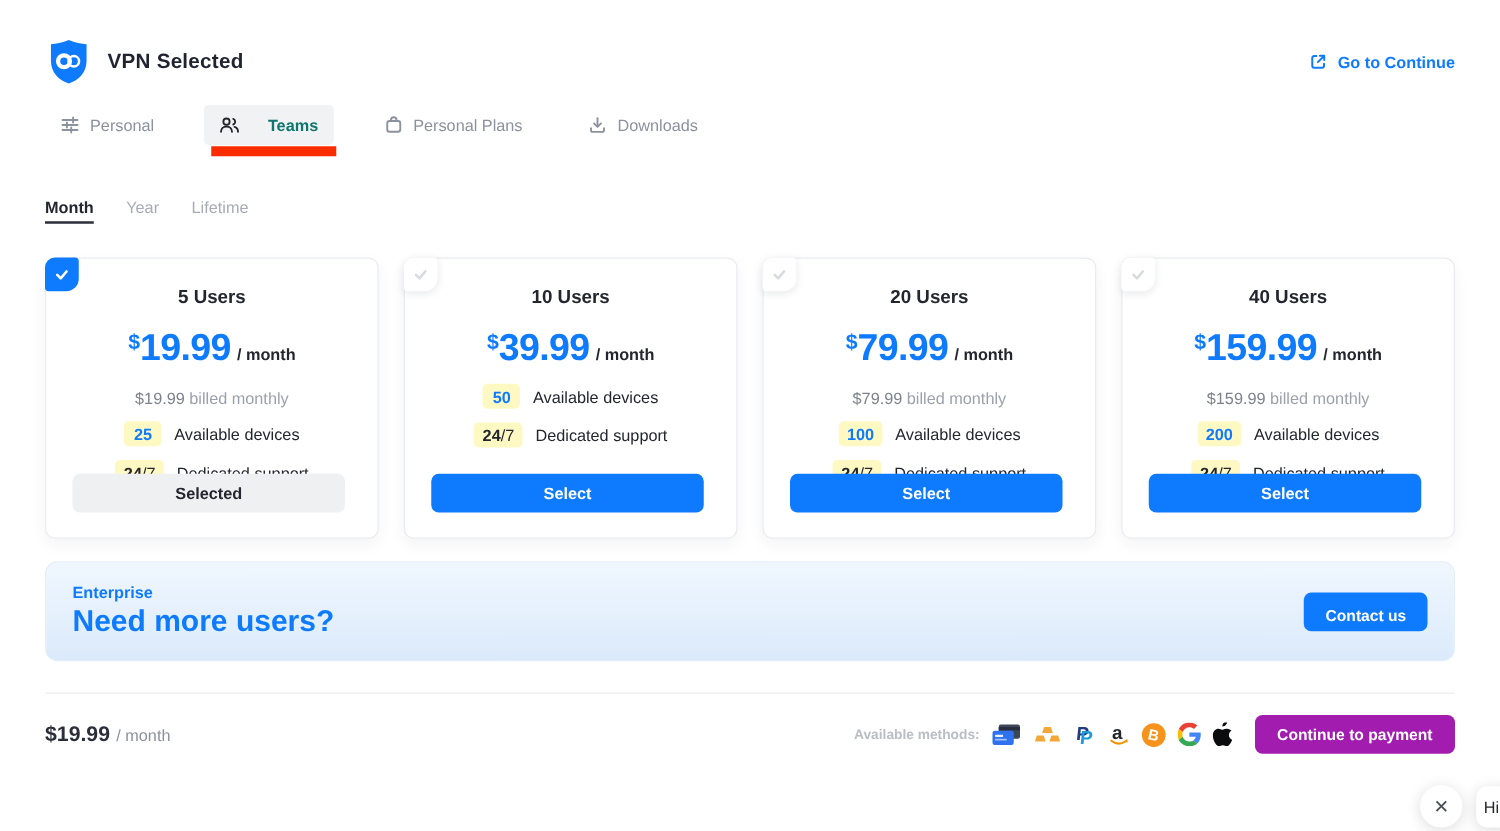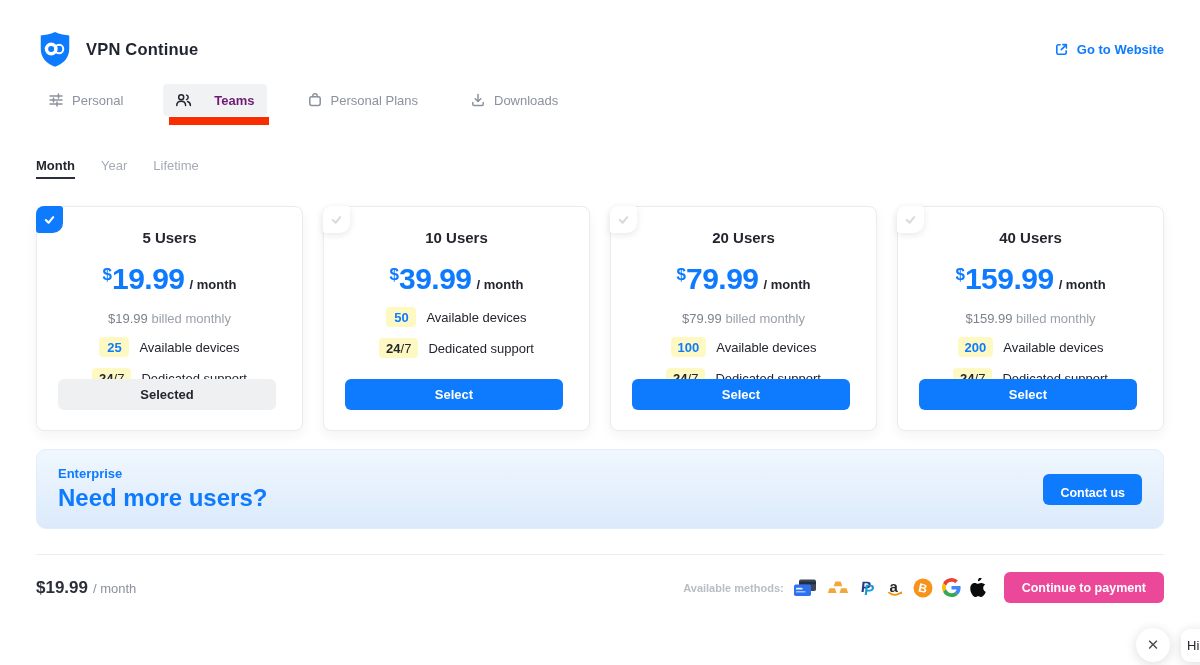--- a/index.html
+++ b/index.html
@@ -18,21 +18,21 @@
   .logo { width:38px; height:38px; flex:0 0 auto; }
   .app-title { font-size:16.5px; font-weight:bold; color:#1f2430; margin-left:12px; letter-spacing:.2px; }
   .website-link { margin-left:auto; display:flex; align-items:center; gap:8px;
     color:#0e7bff; font-size:13px; font-weight:bold; cursor:pointer; text-decoration:none; }
 
   
   .nav { display:flex; align-items:center; gap:28px; margin-top:16px; }
   .nav-item { display:flex; align-items:center; gap:8px; font-size:13px; color:#8b919d;
     padding:8px 12px; position:relative; cursor:pointer; border-radius:4px; }
   .nav-item svg { display:block; }
-  .nav-item.active { background:#f1f2f4; color:#701a75; font-weight:bold;gap:22px; }
+  .nav-item.active { background:#f1f2f4; color:#0f766e; font-weight:bold;gap:22px; }
   .nav-item.active .red-bar { position:absolute; left:6px; bottom:-9px; width:calc(100% - 4px);
     height:8px; background:#fa2d01; }
 
   
   .periods { display:flex; gap:26px; margin-top:42px; font-size:13px; }
   .period { color:#a6abb5; cursor:pointer; padding-bottom:4px; }
   .period.active { color:#23262f; font-weight:bold; border-bottom:2px solid #2b2f3a; }
 
   
   .cards { display:flex; gap:20px; margin-top:27px; }
@@ -72,21 +72,21 @@
     font-family:inherit; cursor:pointer; }
 
   
   .divider { margin-top:25px; border-top:1px solid #ededef; }
   .footer { display:flex; align-items:center; padding-top:17px; }
   .footer-price { font-size:17px; font-weight:bold; color:#2b2f3a; }
   .footer-per { font-size:13px; font-weight:normal; color:#8b919d; margin-left:5px; }
   .methods { margin-left:auto; display:flex; align-items:center; gap:9px; }
   .methods-label { font-size:11px; font-weight:bold; color:#b9bdc5; margin-right:0; }
   .pay-icon { display:flex; align-items:center; }
-  .continue-btn { margin-left:18px; background:#ec4899; color:#fff; border:none;
+  .continue-btn { margin-left:18px; background:#a21caf; color:#fff; border:none;
     border-radius:6px; height:31px; padding:0 18px; font-size:12.5px; font-weight:bold;
     font-family:inherit; cursor:pointer; }
 
   
   .chat-close { position:absolute; right:30px; bottom:3px; width:34px; height:34px;
     border-radius:50%; background:#fff; box-shadow:0 2px 12px rgba(0,0,0,.14);
     display:flex; align-items:center; justify-content:center; color:#4a4f57;
     font-size:15px; cursor:pointer; border:none; }
   .chat-bubble { position:absolute; left:1181px; top:629px; width:60px; height:33px;
     background:#fff; border-radius:9px; box-shadow:0 2px 12px rgba(0,0,0,.14);
@@ -97,28 +97,28 @@
 <body>
 
 <div class="container">
 
   <div class="header">
     <svg class="logo" viewBox="0 0 40 40">
       <path d="M20 2 C25 4.2 31 5.3 35 5.7 V19.5 C35 29.5 28.5 35.8 20 38.7 C11.5 35.8 5 29.5 5 19.5 V5.7 C9 5.3 15 4.2 20 2 Z" fill="#0e7bff"></path>
       <circle cx="16" cy="20" r="5" fill="none" stroke="#ffffff" stroke-width="3.6"></circle>
       <circle cx="24.3" cy="20" r="4.4" fill="none" stroke="#ffffff" stroke-width="2.1"></circle>
     </svg>
-    <div class="app-title">VPN Continue</div>
+    <div class="app-title">VPN Selected</div>
     <a class="website-link">
       <svg width="15" height="15" viewBox="0 0 16 16" fill="none" stroke="#0e7bff" stroke-width="1.7" stroke-linecap="round" stroke-linejoin="round">
         <path d="M6.5 3H4.6C3.7 3 3 3.7 3 4.6v6.8C3 12.3 3.7 13 4.6 13h6.8c.9 0 1.6-.7 1.6-1.6V9.5"></path>
         <path d="M9.5 2.8h3.7v3.7"></path>
         <path d="M13 3L7.8 8.2"></path>
       </svg>
-      <span>Go to Website</span>
+      <span>Go to Continue</span>
     </a>
   </div>
 
   <div class="nav">
     <div class="nav-item">
       <svg width="16" height="16" viewBox="0 0 16 16" fill="none" stroke="#8b919d" stroke-width="1.5" stroke-linecap="round">
         <line x1="2" y1="4" x2="14" y2="4"></line>
           <line x1="10.5" y1="2" x2="10.5" y2="6"></line>
         <line x1="2" y1="8" x2="14" y2="8"></line>
           <line x1="5.5" y1="6" x2="5.5" y2="10"></line>

